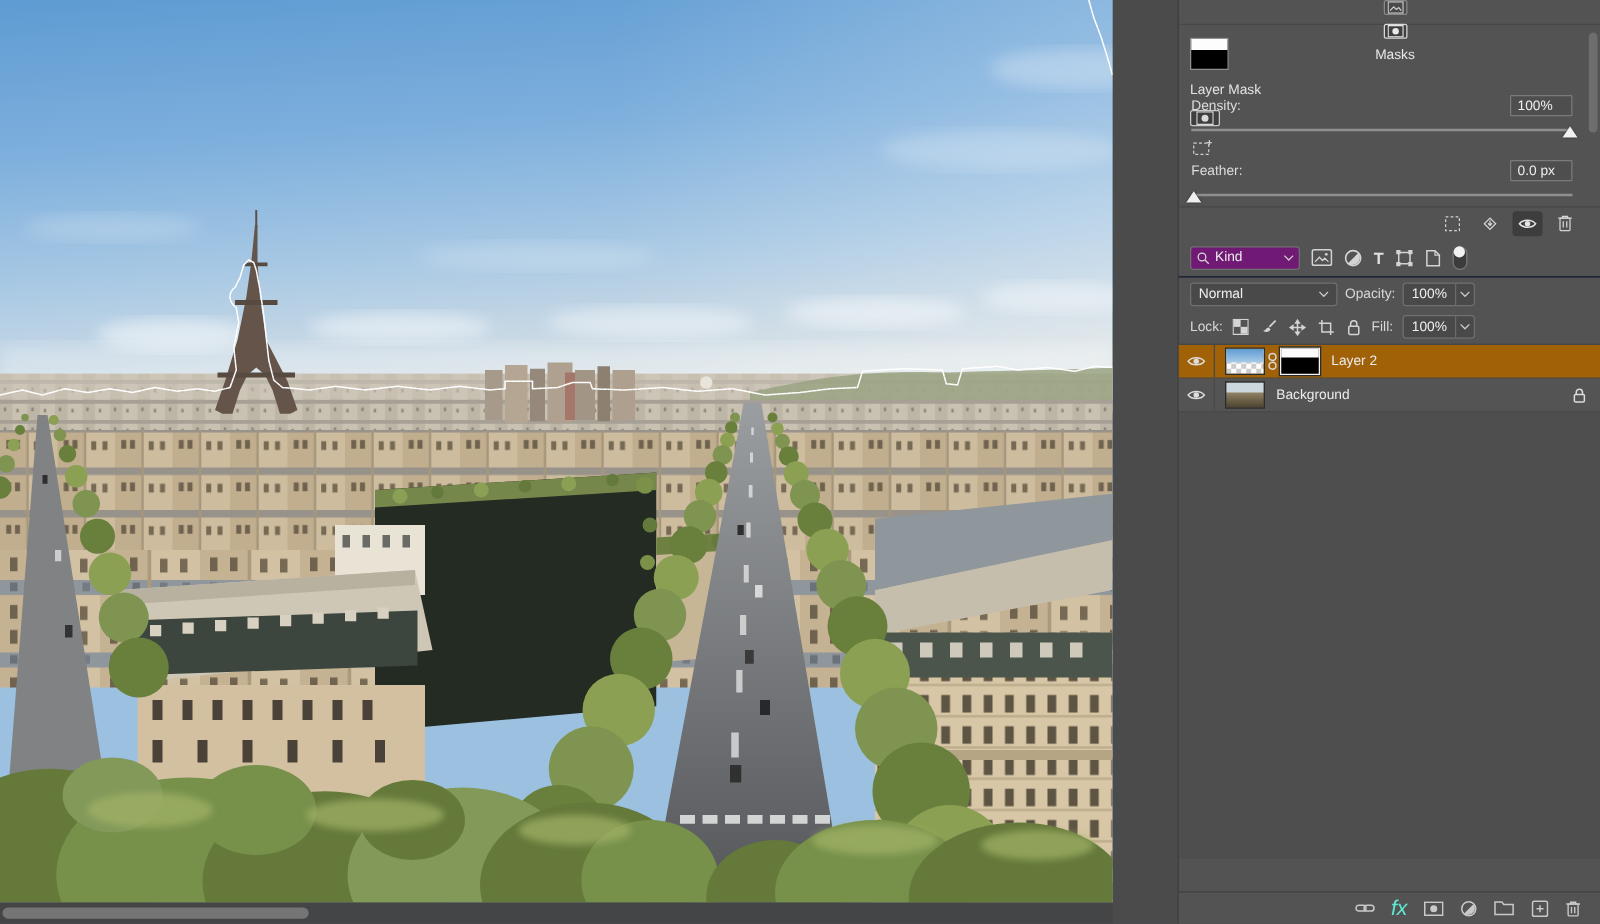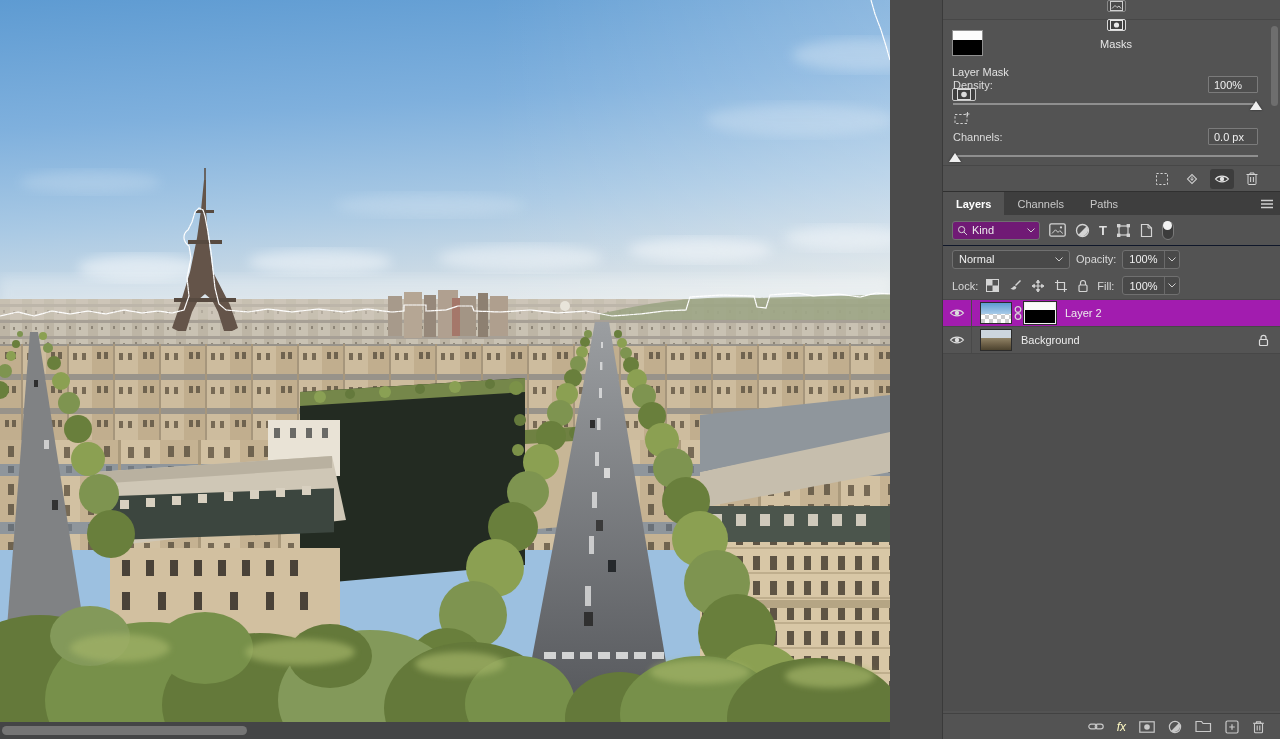--- a/index.html
+++ b/index.html
@@ -81,41 +81,41 @@
   .val-combo .v { padding:0 6px; color:#efefef; }
   .val-combo .chev { width:15px; align-self:stretch; border-left:1px solid #6a6a6a; display:flex; align-items:center; justify-content:center; }
 
   .lock-row { height:27px; display:flex; align-items:center; gap:8px; padding:0 9px;text-align:center; }
   .lock-icons { display:flex; align-items:center; gap:9px; }
   .fill-label { margin-left:0; }
 
   
   .layers-list { border-top:1px solid #474747; background:#4e4e4e; height:412px; }
   .layer-row { height:27px; display:flex; align-items:center; background:#545454; border-bottom:1px solid #474747; }
-  .layer-row.selected { background:#a21caf; }
+  .layer-row.selected { background:#a16207; }
   .eye-cell { width:29px; align-self:stretch; display:flex; align-items:center; justify-content:center; border-right:1px solid #494949; }
   .lthumb { width:32px; height:22px; border:1px solid #2c2c2c; margin-left:8px; position:relative; flex:0 0 auto; overflow:hidden; }
   .thumb-sky { background:
       conic-gradient(#ffffff 90deg, #cccccc 90deg 180deg, #ffffff 180deg 270deg, #cccccc 270deg);
     background-size:8px 8px; }
   .thumb-sky::before { content:""; position:absolute; left:0; top:0; right:0; height:55%;
     background:linear-gradient(180deg,#5e9bd2,#a8cbe8); }
   .chain-cell { width:12px; display:flex; justify-content:center; }
   .mask-lthumb { width:32px; height:22px; background:#000; position:relative; border:1px solid #f2f2f2;
     outline:1px solid #2c2c2c; flex:0 0 auto; }
   .mask-lthumb::before { content:""; position:absolute; left:0; top:0; right:0; height:36%; background:#fbfbfb; }
   .lname { margin-left:9px; color:#ececec; flex:1; }
   .thumb-bg { background:linear-gradient(180deg,#ccd6dd 0%, #ccd6dd 38%, #8d8164 42%, #6e6148 70%, #4c432f 100%); }
   .group-chev { margin-left:6px; }
   .row-lock { margin-right:11px; }
 
   
   .layers-footer { position:absolute; left:0; bottom:0; width:100%; height:26px; background:var(--panel,#535353);
     border-top:1px solid #424242; display:flex; align-items:center; justify-content:flex-end; gap:13px; padding-right:15px; }
-  .fx-glyph { font-style:italic; font-size:12px; color:#fef9c3; line-height:1; }
+  .fx-glyph { font-style:italic; font-size:17px; color:#5eead4; line-height:1; }
 </style>
 </head>
 <body>
 
 <div id="app">
 
   <div class="canvas-wrap">
     <svg width="890" height="722" viewBox="0 0 890 722">
       <defs>
         <linearGradient id="skyG" x1="0" y1="0" x2="0.18" y2="1">
@@ -470,21 +470,21 @@
       <div class="param-row">
         <span class="plabel">Density:</span>
         <span class="pvalue">100%</span>
       </div>
       <div class="slider right">
         <span class="track"></span>
         <span class="sthumb"></span>
       </div>
 
       <div class="param-row" style="margin-top:16px">
-        <span class="plabel">Channels:</span>
+        <span class="plabel">Feather:</span>
         <span class="pvalue">0.0 px</span>
       </div>
       <div class="slider left">
         <span class="track"></span>
         <span class="sthumb"></span>
       </div>
 
       <div class="masks-footer">
         <span class="mf-btn icon">
           <svg width="14" height="14" viewBox="0 0 14 14">
@@ -507,31 +507,20 @@
           <svg width="14" height="15" viewBox="0 0 14 15">
               <path d="M1.5 3.5 h11 M5 3.5 V2 h4 v1.5" fill="none" stroke="#d4d4d4"></path>
               <rect x="3" y="3.5" width="8" height="10" rx="1" fill="none" stroke="#d4d4d4"></rect>
               <path d="M5.6 6 v5 M8.4 6 v5" stroke="#d4d4d4"></path>
             </svg>
         </span>
       </div>
       <span class="vscroll-thumb"></span>
     </div>
 
-    <div class="tabbar">
-      <span class="tab active">Layers</span>
-      <span class="tab">Channels</span>
-      <span class="tab">Paths</span>
-      <span class="tab-spacer"></span>
-      <span class="panel-menu icon">
-        <svg width="14" height="10" viewBox="0 0 14 10">
-            <path d="M1 1.5 h12 M1 5 h12 M1 8.5 h12" stroke="#cfcfcf" stroke-width="1.4"></path>
-          </svg>
-      </span>
-    </div>
 
     <div class="filter-row">
       <span class="kind-select">
         <span class="icon">
           <svg width="11" height="11" viewBox="0 0 11 11">
               <circle cx="4.6" cy="4.6" r="3.1" fill="none" stroke="#d8d8d8"></circle>
               <path d="M7 7 L10 10" stroke="#d8d8d8"></path>
             </svg>
         </span>
         <span class="ktext">Kind</span>

